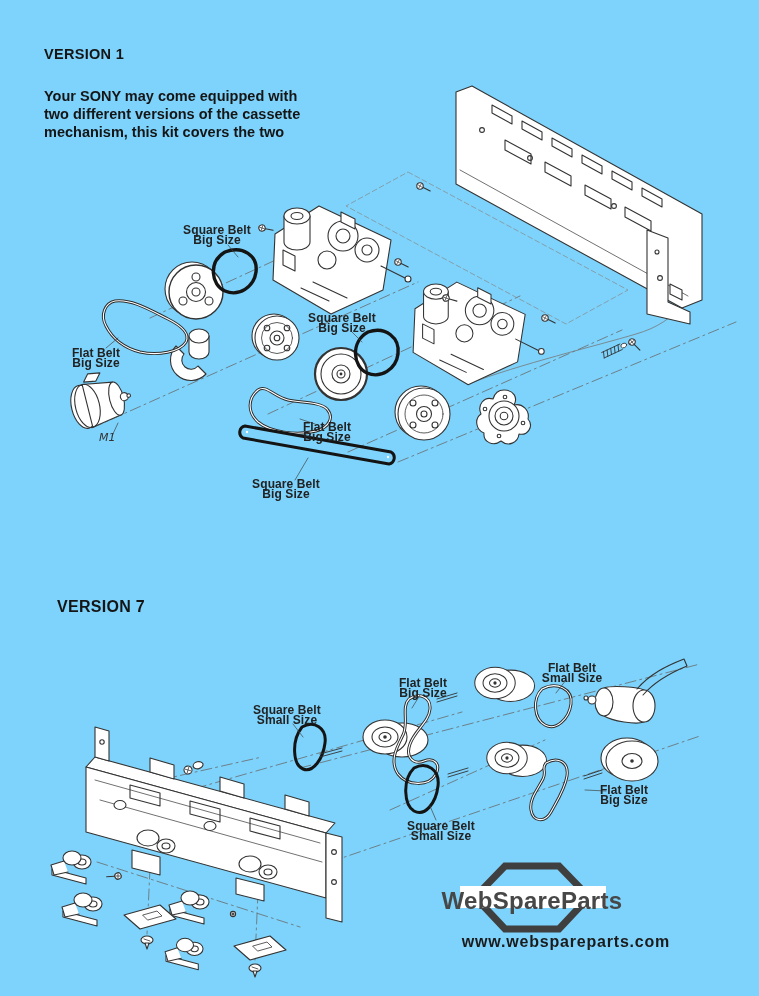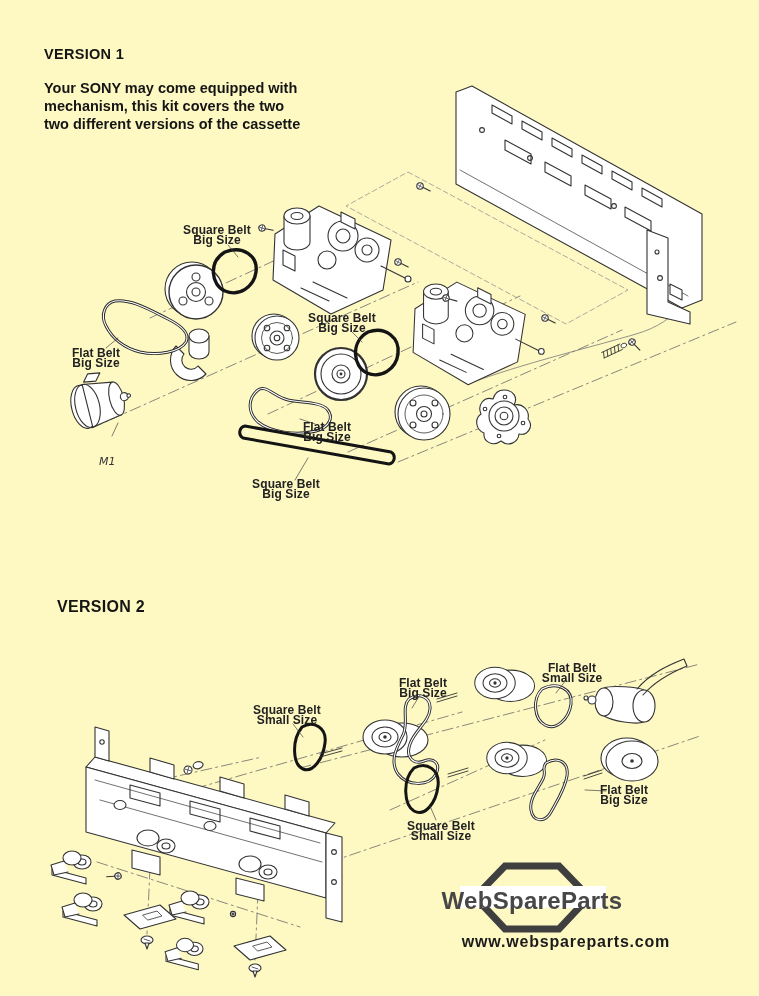--- a/index.html
+++ b/index.html
@@ -1,28 +1,28 @@
 <!DOCTYPE html>
 <html><head>
 <meta charset="utf-8">
 <style>
   html,body{margin:0;padding:0;background:#888;}
-  .page{position:relative;width:759px;height:996px;background:#fef9c3;overflow:hidden;
+  .page{position:relative;width:759px;height:996px;background:#7dd3fc;overflow:hidden;
         font-family:"Liberation Sans",sans-serif;margin:0 auto;}
   .diagram-svg{position:absolute;left:0;top:0;}
   .heading{position:absolute;font-weight:bold;color:#151515;letter-spacing:.3px;}
   .h-v1{left:44px;top:46px;font-size:14.5px;}
   .h-v2{left:57px;top:598px;font-size:16px;}
-  .intro{position:absolute;left:44px;top:79px;width:340px;font-weight:bold;
+  .intro{position:absolute;left:44px;top:87px;width:340px;font-weight:bold;
          font-size:14.5px;line-height:18px;color:#151515;}
   .lbl{position:absolute;transform:translateX(-50%);text-align:center;
        font-size:12px;font-weight:bold;color:#222;line-height:9.5px;white-space:nowrap;letter-spacing:.1px;}
   .lbl span{display:block;}
   .m1-label{position:absolute;left:99px;top:431px;font-style:italic;font-size:11px;
-            color:#333;font-family:"DejaVu Sans",sans-serif;margin-top:24px;}
+            color:#333;font-family:"DejaVu Sans",sans-serif;}
   .logo-text{position:absolute;left:532px;top:887px;transform:translateX(-50%);
              font-weight:bold;font-size:24px;color:#474747;letter-spacing:.3px;}
   .site-url{position:absolute;left:536px;top:933px;transform:translateX(-50%);
             font-weight:bold;font-size:16px;color:#1b1b1b;letter-spacing:.8px;margin-left:30px;}
 </style>
 </head>
 <body>
 
 <div class="page">
 
@@ -345,25 +345,25 @@
   <g>
     <path d="M505,866 L559,866 L589,897 L559,929 L505,929 L475,897 Z" fill="none" stroke="#3f3f3f" stroke-width="7" stroke-linejoin="miter"></path>
     <rect x="460" y="886" width="146" height="22" fill="#fff" stroke="none"></rect>
   </g>
 </svg>
 
 <div class="heading h-v1">VERSION 1</div>
 
 <div class="intro">
   <div>Your SONY may come equipped with</div>
+  <div>two different versions of the cassette</div>
   <div>mechanism, this kit covers the two</div>
-  <div>two different versions of the cassette</div>
-</div>
-
-<div class="heading h-v2">VERSION 2</div>
+</div>
+
+<div class="heading h-v2">VERSION 7</div>
 
 <div class="lbl" style="left:217px;top:226px">
   <span>Square Belt</span>
   <span>Big Size</span>
 </div>
 <div class="lbl" style="left:342px;top:314px">
   <span>Square Belt</span>
   <span>Big Size</span>
 </div>
 <div class="lbl" style="left:96px;top:349px">

